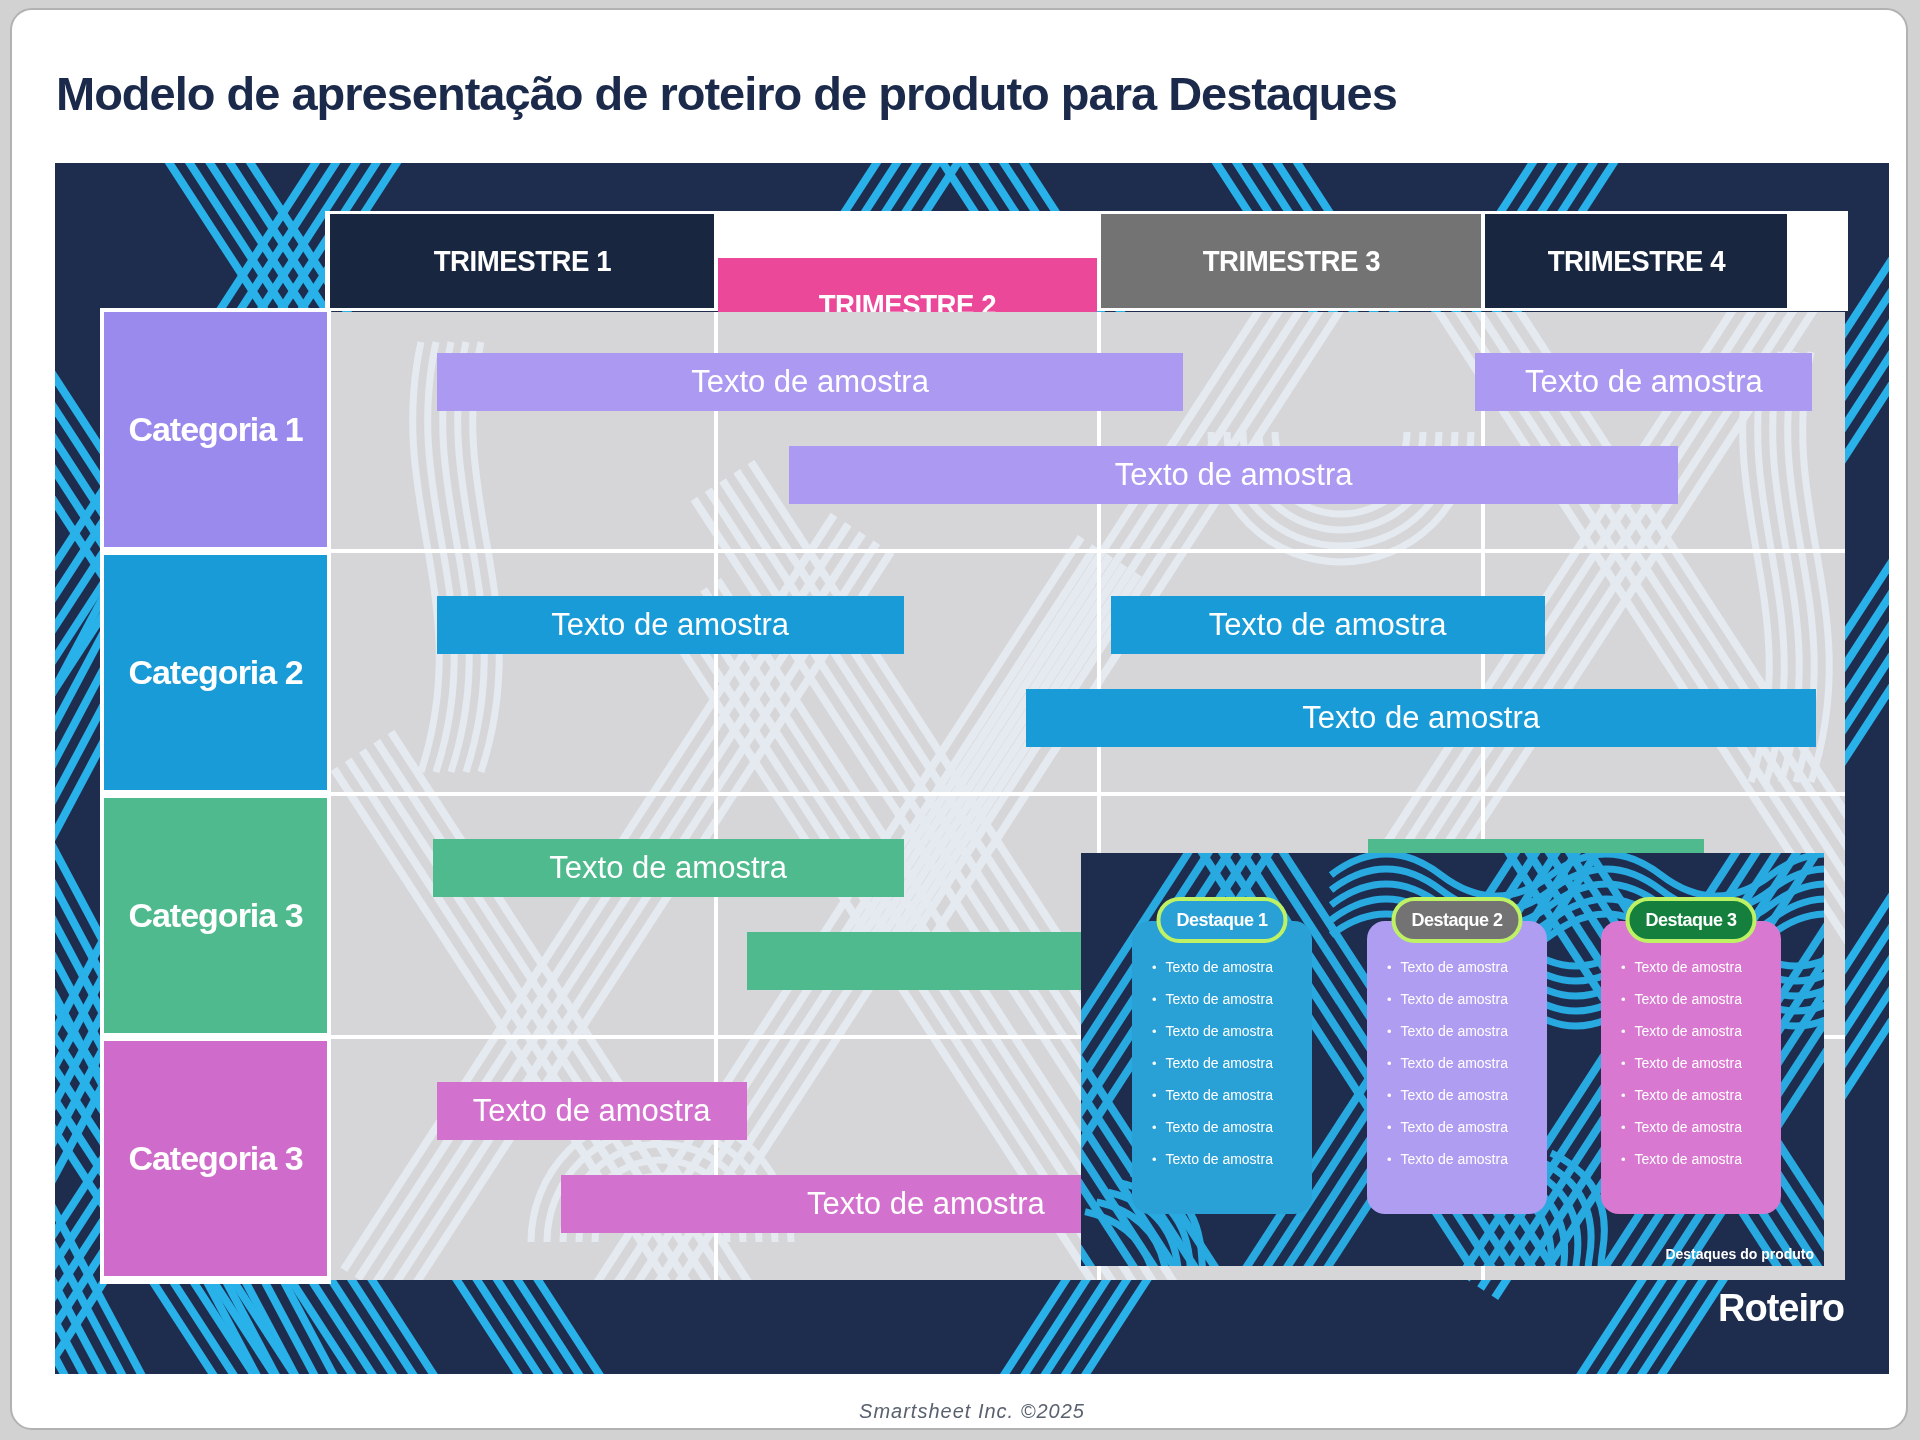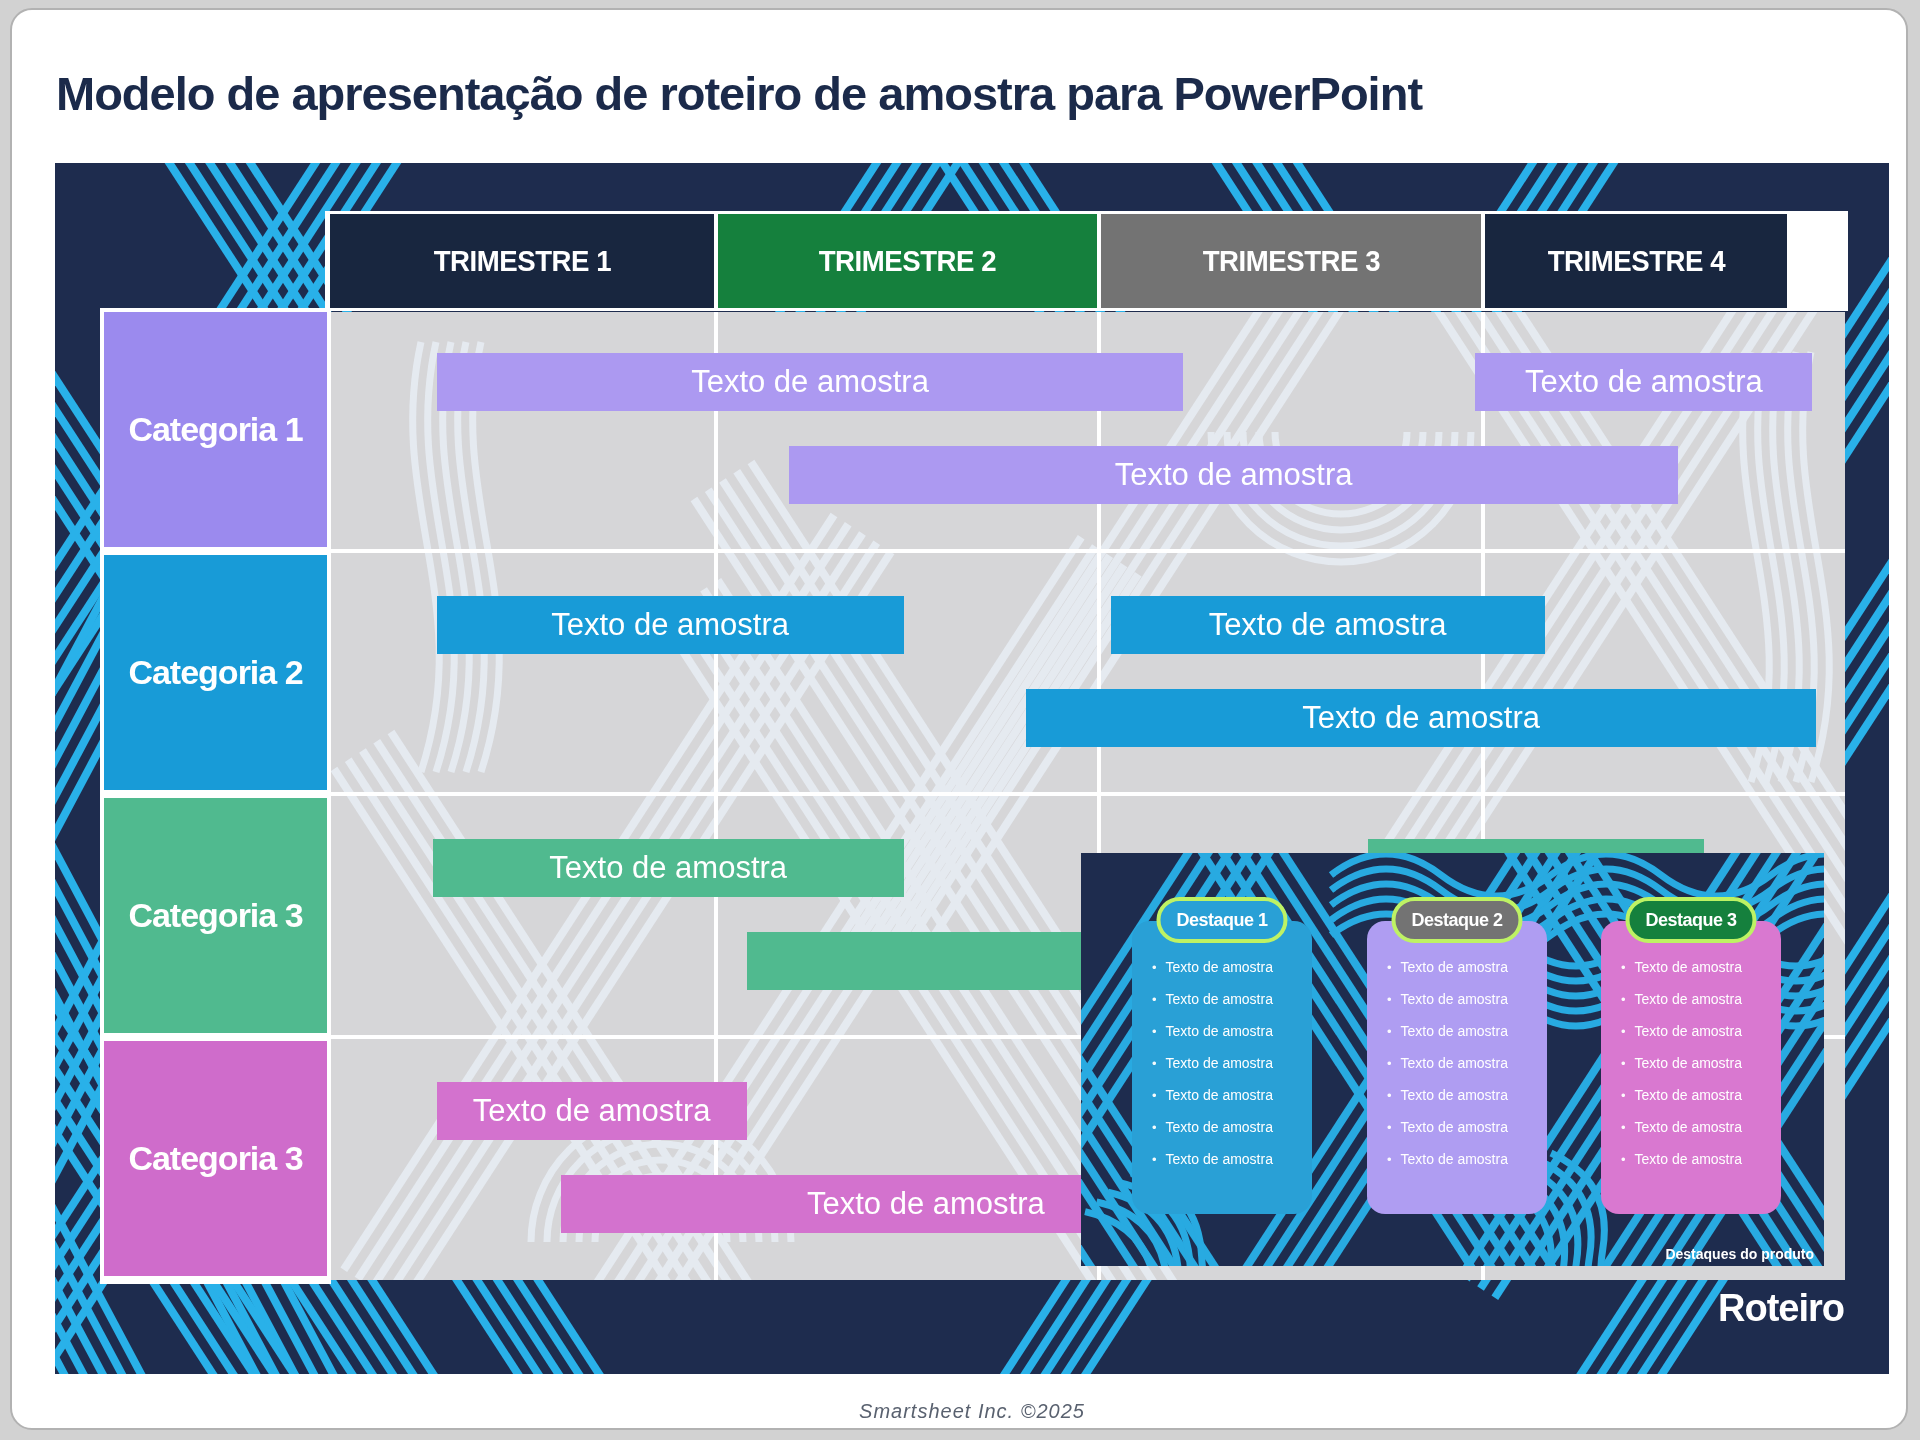--- a/index.html
+++ b/index.html
@@ -35,21 +35,21 @@
   .card li .dot{font-size:13px;margin-right:9px;opacity:.95;}
   #panel-caption{position:absolute;right:10px;bottom:4px;color:#ffffff;font-weight:bold;font-size:14px;}
   #brand{position:absolute;right:45px;top:1124px;color:#ffffff;font-weight:bold;font-size:38px;letter-spacing:-1px;}
   #footer{position:absolute;left:0;top:1390px;width:1920px;text-align:center;color:#59616f;
     font-size:20px;font-style:italic;letter-spacing:1px;}
 </style>
 </head>
 <body>
 
 <div id="page">
-  <div id="page-title" style="color: rgb(27, 42, 74);">Modelo de apresentação de roteiro de amostra para PowerPoint</div>
+  <div id="page-title" style="color: rgb(27, 42, 74);">Modelo de apresentação de roteiro de produto para Destaques</div>
 
   <div id="slide" style="background: rgb(30, 44, 78);">
 
     <svg class="decor" width="1834" height="1211">
       <defs>
         <g id="s5" fill="none" stroke-width="8">
           <line x1="0" y1="0" x2="900" y2="0"></line>
             <line x1="0" y1="17" x2="900" y2="17"></line>
           <line x1="0" y1="34" x2="900" y2="34"></line>
             <line x1="0" y1="51" x2="900" y2="51"></line>
@@ -98,21 +98,21 @@
         <use href="#s5" transform="translate(420,1020) rotate(57)"></use>
         <use href="#s5" transform="translate(840,1380) rotate(-57)"></use>
       </g>
     </svg>
 
     <div class="hdr-bg"></div>
     <div id="hdr-cells">
         <div class="hdr-cell" style="left: 275px; width: 384px; background: rgb(24, 38, 63);">
           <span>TRIMESTRE 1</span>
         </div>
-        <div class="hdr-cell" style="left: 663px; width: 379px; background: #15803d;">
+        <div class="hdr-cell" style="left: 663px; width: 379px; background: #ec4899; margin-top: 44px;">
           <span>TRIMESTRE 2</span>
         </div>
         <div class="hdr-cell" style="left: 1046px; width: 380px; background: #737373;">
           <span>TRIMESTRE 3</span>
         </div>
         <div class="hdr-cell" style="left: 1430px; width: 302px; background: rgb(24, 38, 63);">
           <span>TRIMESTRE 4</span>
         </div>
       </div>
 

